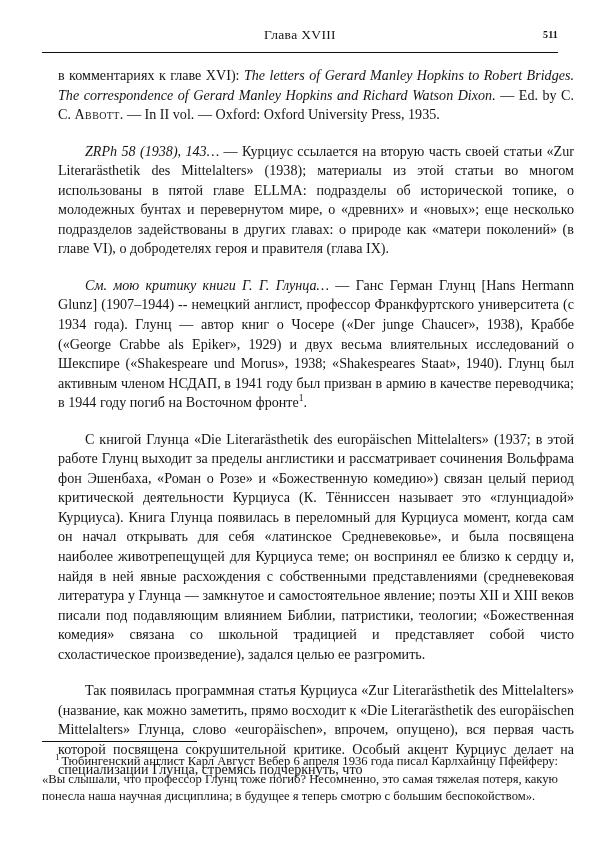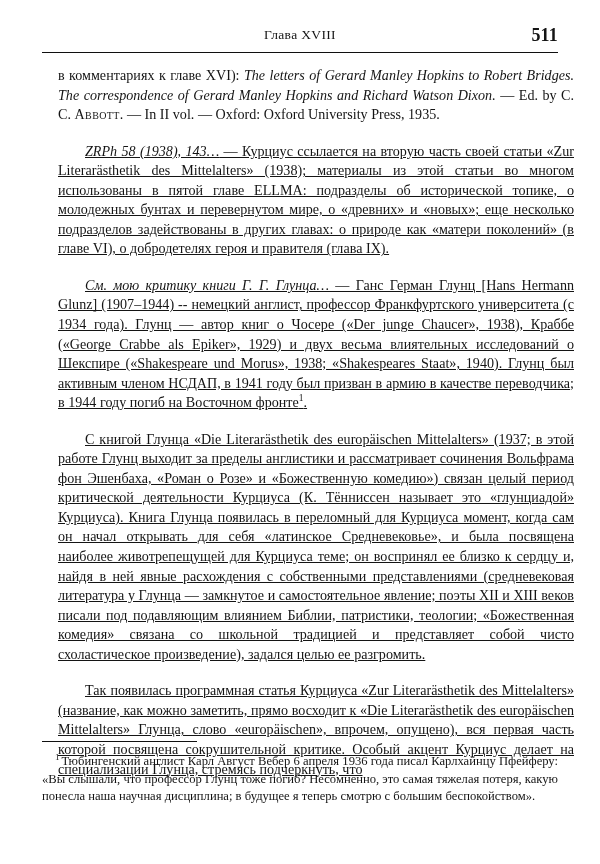--- a/index.html
+++ b/index.html
@@ -46,21 +46,21 @@
     text-align: center;
     font-size: 13.5px;
     letter-spacing: 0.35px;
     line-height: 18px;
     white-space: nowrap;
   }
   .folio {
     position: absolute;
     right: 0;
     top: 0;
-    font-size: 18px;
+    font-size: 10px;
     font-weight: 700;
     line-height: 18px;
     letter-spacing: 0.2px;
   }
   .head-rule {
     position: absolute;
     left: 42px;
     right: 42px;
     top: 52px;
     height: 0;
@@ -86,21 +86,20 @@
     letter-spacing: 0.01px;
   }
   p.cont {            
     text-indent: 0;
   }
   p.indent {
     text-indent: 27px;
   }
   p.gap-before {
     margin-top: 17px;
-    text-decoration: underline;
   }
 
   .it { font-style: italic; }
   .sc {
     font-variant: small-caps;
     letter-spacing: 0.4px;
   }
   sup.fn-ref {
     font-size: 9.5px;
     vertical-align: super;

